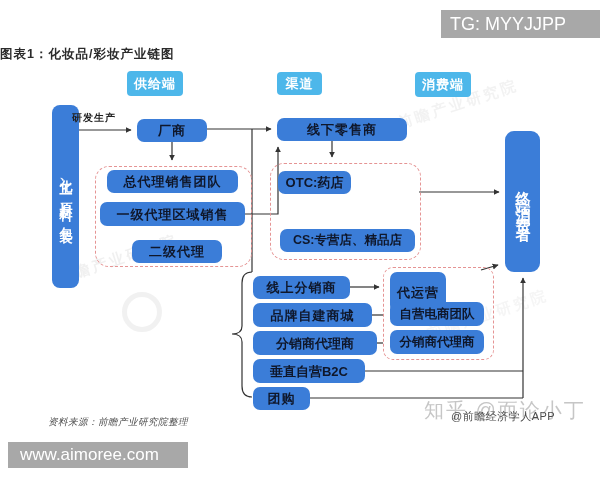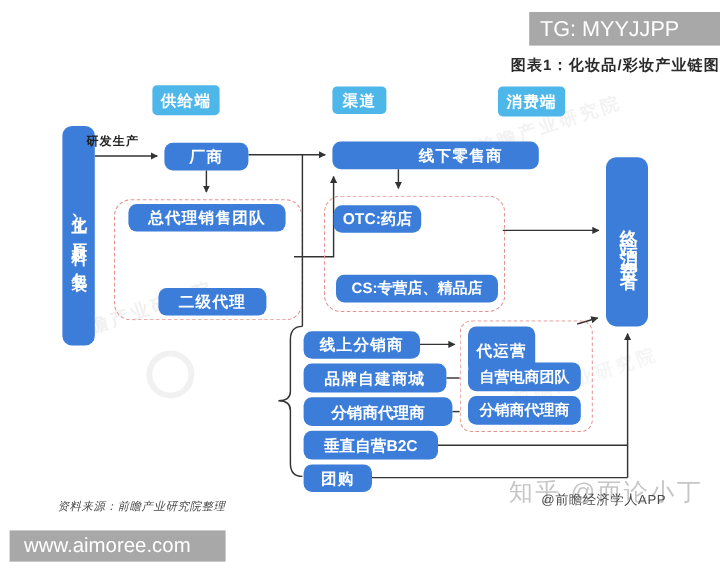--- a/index.html
+++ b/index.html
@@ -1,30 +1,30 @@
 <!DOCTYPE html>
 <html style="--box-blue: #3b7dd8; --badge-blue: #4db7ea; --badge-gray: #a8a8a8; --dashed-border: #e59494; --line: #333333;"><head>
 <meta charset="utf-8">
 <style>
   html,body{margin:0;padding:0;background:#fff;}
   .stage{position:relative;width:600px;height:480px;background:#fff;overflow:hidden;
          font-family:"Liberation Sans","DejaVu Sans",sans-serif;}
-  .box{position:absolute;background:var(--box-blue,#3b7dd8);color:#ffffff;border-radius:7px;
+  .box{position:absolute;background:var(--box-blue,#3b7dd8);color:#0f172a;border-radius:7px;
        display:flex;align-items:center;justify-content:center;font-weight:bold;
        font-size:13px;letter-spacing:1px;line-height:1;}
   .vbox{position:absolute;background:var(--box-blue,#3b7dd8);color:#fff;border-radius:8px;
         display:flex;align-items:center;justify-content:center;font-weight:bold;
         writing-mode:vertical-rl;text-orientation:upright;font-size:14px;letter-spacing:5px;}
   .badge{position:absolute;background:var(--badge-blue,#4db7ea);color:#fff;border-radius:4px;
          display:flex;align-items:center;justify-content:center;font-weight:bold;
          font-size:13px;letter-spacing:1px;}
   .dashed{position:absolute;border:1.5px dashed var(--dashed-border,#e59494);border-radius:14px;}
   .graybar{position:absolute;background:var(--badge-gray,#a8a8a8);color:#fff;
            display:flex;align-items:center;}
-  .title{position:absolute;left:0;right:0;top:46px;text-align:right;color:#2b2b2b;
+  .title{position:absolute;left:0;right:0;top:46px;text-align:left;color:#2b2b2b;
          font-size:12.5px;font-weight:600;letter-spacing:1px;}
   .small-label{position:absolute;color:#222;font-size:10px;font-weight:600;letter-spacing:1px;}
   .source{position:absolute;left:48px;top:416px;color:#4a4a4a;font-size:9.5px;
           font-style:italic;letter-spacing:0.5px;}
   .wm-zhihu{position:absolute;left:424px;top:397px;color:#c6c6c6;font-size:20px;letter-spacing:2px;}
   .wm-app{position:absolute;left:451px;top:409px;color:#4a4a4a;font-size:11px;letter-spacing:0.5px;}
   .bgwm{position:absolute;color:rgba(130,130,130,0.12);font-size:15px;letter-spacing:3px;
         transform:rotate(-18deg);white-space:nowrap;font-weight:bold;}
   .bgcircle{position:absolute;width:30px;height:30px;border:5px solid rgba(140,140,140,0.12);
             border-radius:50%;}
@@ -74,23 +74,24 @@
   <div class="badge z2" style="left:127px;top:71px;width:56px;height:25px;">供给端</div>
   <div class="badge z2" style="left:277px;top:72px;width:45px;height:23px;">渠道</div>
   <div class="badge z2" style="left:415px;top:72px;width:56px;height:25px;">消费端</div>
 
   <div class="vbox z2" style="left:52px;top:105px;width:27px;height:183px;font-size:13px;letter-spacing:3px;">化工、原材料、包装</div>
   <div class="small-label z2" style="left:72px;top:111px;">研发生产</div>
   <div class="box z2" style="left:137px;top:119px;width:70px;height:23px;">厂商</div>
 
   <div class="dashed z2" style="left:95px;top:166px;width:155px;height:99px;"></div>
   <div class="box z2" style="left:107px;top:170px;width:131px;height:23px;">总代理销售团队</div>
+  <div class="box z2" style="left:100px;top:202px;width:145px;height:24px;">一级代理区域销售</div>
   <div class="box z2" style="left:132px;top:240px;width:90px;height:23px;">二级代理</div>
 
-  <div class="box z2" style="left:277px;top:118px;width:130px;height:23px;padding-left:42px;">线下零售商</div>
+  <div class="box z2" style="left:277px;top:118px;width:130px;height:23px;">线下零售商</div>
 
   <div class="dashed z2" style="left:270px;top:163px;width:149px;height:95px;"></div>
   <div class="box z2" style="left:278px;top:171px;width:73px;height:23px;letter-spacing:0;">OTC:药店</div>
   <div class="box z2" style="left:280px;top:229px;width:135px;height:23px;letter-spacing:0;font-size:12.5px;">CS:专营店、精品店</div>
 
   <div class="box z2" style="left:253px;top:276px;width:97px;height:23px;">线上分销商</div>
   <div class="box z2" style="left:253px;top:303px;width:119px;height:24px;">品牌自建商城</div>
   <div class="box z2" style="left:253px;top:331px;width:124px;height:24px;letter-spacing:0;">分销商代理商</div>
   <div class="box z2" style="left:253px;top:359px;width:112px;height:24px;letter-spacing:0;">垂直自营B2C</div>
   <div class="box z2" style="left:253px;top:387px;width:57px;height:23px;">团购</div>

